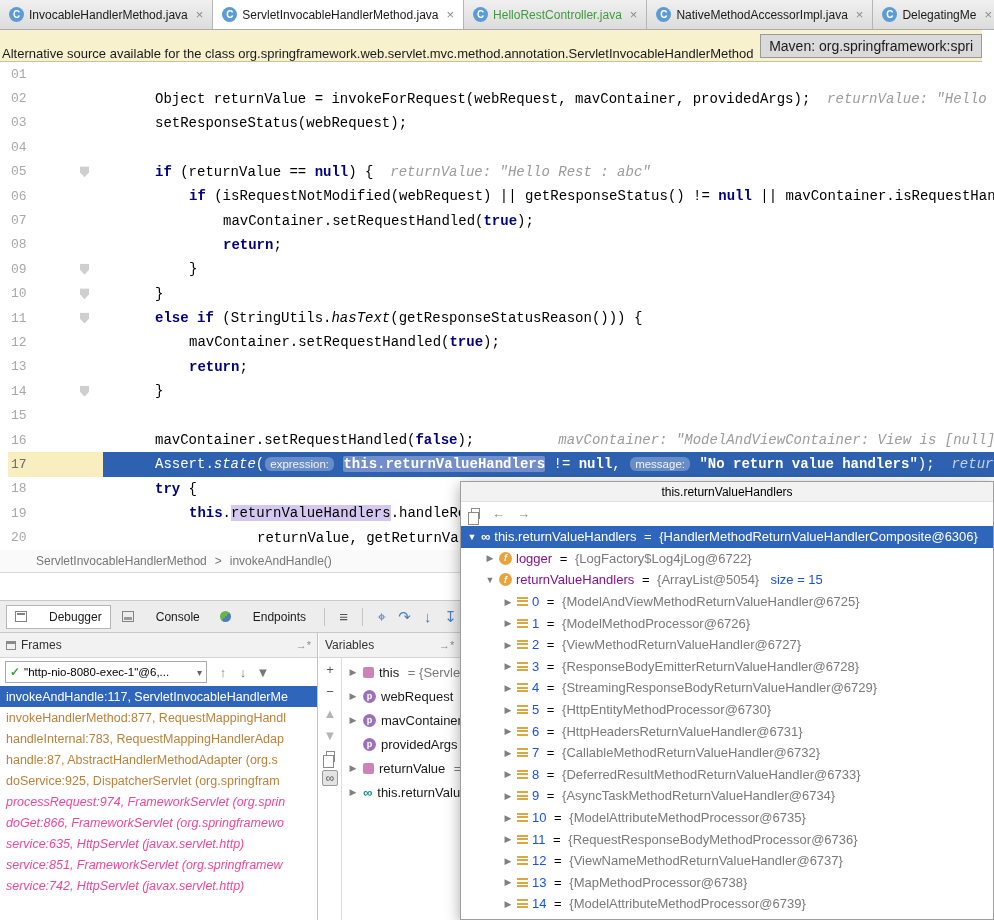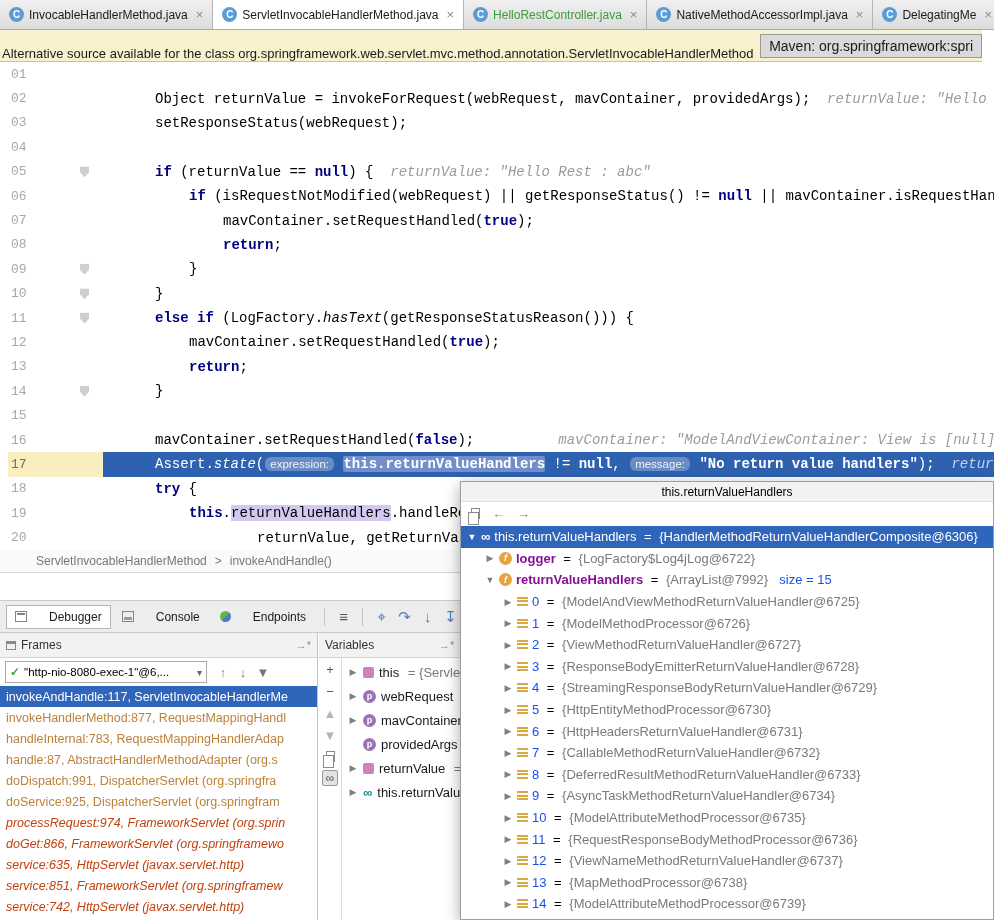--- a/index.html
+++ b/index.html
@@ -80,21 +80,21 @@
   #thread-row{height:28px;display:flex;align-items:center;padding:0 5px;gap:6px;}
   #thread-select{width:202px;height:22px;border:1px solid #A9A9A9;background:#fff;display:flex;align-items:center;
     font-size:11.5px;padding:0 4px;gap:4px;overflow:hidden;white-space:nowrap;}
   .check{color:#3F9E3F;font-weight:bold;font-size:12px;flex:none;}
   .dd-chev{margin-left:auto;color:#666;font-size:10px;}
   .nav-icon{font-size:13px;color:#777;width:20px;text-align:center;}
   .frame-row{height:21px;display:flex;align-items:center;font-size:12.5px;padding:0 6px;
     white-space:nowrap;overflow:hidden;color:#1A1A1A;}
   .frame-row.selected{background:#2F65BA;color:#fff;}
   .frame-row.lib{color:#BC823B;}
-  .frame-row.lib-italic{color:#c2410c;font-style:italic;}
+  .frame-row.lib-italic{color:#ec4899;font-style:italic;}
 
   #vars{position:absolute;top:633px;left:319px;width:675px;height:287px;background:#fff;overflow:hidden;}
   #vars-body{display:flex;height:262px;}
   #vars-strip{width:23px;border-right:1px solid #DCDCDC;display:flex;flex-direction:column;align-items:center;
     padding-top:5px;gap:8px;}
   .strip-icon{font-size:13px;color:#555;line-height:14px;}
   .strip-icon.dim{color:#B5B5B5;}
   .strip-icon.boxed{border:1px solid #9A9A9A;background:#E3E3E3;border-radius:2px;padding:0 3px;font-size:12px;}
   .copy-icon{position:relative;width:9px;height:11px;border:1px solid #8A8A8A;background:#fff;}
   .copy-icon::after{content:"";position:absolute;left:-4px;top:3px;width:9px;height:11px;border:1px solid #8A8A8A;background:#fff;}
@@ -116,21 +116,21 @@
   #popup-toolbar{height:23px;display:flex;align-items:center;gap:12px;padding-left:10px;color:#777;}
   .ptb-arrow{font-size:13px;color:#8A8A8A;}
   #popup-rows{flex:1;overflow:hidden;padding-top:1px;}
   .prow{height:21.6px;display:flex;align-items:center;gap:4px;font-size:13px;white-space:pre;overflow:hidden;}
   .prow.selected{background:#2F65BA;}
   .prow.selected span{color:#fff !important;}
   .icon-field{width:13px;height:13px;border-radius:50%;background:#E8A33D;color:#fff;font-size:9px;font-weight:bold;
     font-style:italic;display:inline-flex;align-items:center;justify-content:center;flex:none;}
   .icon-item{width:11px;height:9px;flex:none;
     background:repeating-linear-gradient(to bottom,#D9A93F 0,#D9A93F 2px,transparent 2px,transparent 3.5px);}
-  .pname.fld{color:#871094;font-weight:bold;}
+  .pname.fld{color:#871094;}
   .pname.idx{color:#1750EB;}
   .pname.wt{color:#000;}
   .peq{color:#000;}
   .pval{color:#7A7A7A;}
   .pextra{color:#1750EB;}
 </style>
 </head>
 <body>
 
 <div id="root">
@@ -231,21 +231,21 @@
             <span class="lnum">10</span>
             <span class="gmark"></span>
           </div>
           <div class="code-body" style="padding-left: 52px;"><span>}</span></div>
         </div>
         <div class="code-line">
           <div class="gutter">
             <span class="lnum">11</span>
             <span class="gmark"></span>
           </div>
-          <div class="code-body" style="padding-left: 52px;"><span class="kw">else</span><span> </span><span class="kw">if</span><span> (LogFactory.</span><span class="it">hasText</span><span>(getResponseStatusReason())) {</span></div>
+          <div class="code-body" style="padding-left: 52px;"><span class="kw">else</span><span> </span><span class="kw">if</span><span> (StringUtils.</span><span class="it">hasText</span><span>(getResponseStatusReason())) {</span></div>
         </div>
         <div class="code-line">
           <div class="gutter">
             <span class="lnum">12</span>
           </div>
           <div class="code-body" style="padding-left: 86px;"><span>mavContainer.setRequestHandled(</span><span class="kw">true</span><span>);</span></div>
         </div>
         <div class="code-line">
           <div class="gutter">
             <span class="lnum">13</span>
@@ -345,21 +345,20 @@
           <span class="nav-icon">↑</span>
           <span class="nav-icon">↓</span>
           <span class="nav-icon">▼</span>
         </span>
     </div>
     <div id="frame-rows">
         <div class="frame-row selected">invokeAndHandle:117, ServletInvocableHandlerMe</div>
         <div class="frame-row lib">invokeHandlerMethod:877, RequestMappingHandl</div>
         <div class="frame-row lib">handleInternal:783, RequestMappingHandlerAdap</div>
         <div class="frame-row lib">handle:87, AbstractHandlerMethodAdapter (org.s</div>
-        <div class="frame-row lib">doDispatch:991, DispatcherServlet (org.springfra</div>
         <div class="frame-row lib">doService:925, DispatcherServlet (org.springfram</div>
         <div class="frame-row lib-italic">processRequest:974, FrameworkServlet (org.sprin</div>
         <div class="frame-row lib-italic">doGet:866, FrameworkServlet (org.springframewo</div>
         <div class="frame-row lib-italic">service:635, HttpServlet (javax.servlet.http)</div>
         <div class="frame-row lib-italic">service:851, FrameworkServlet (org.springframew</div>
         <div class="frame-row lib-italic">service:742, HttpServlet (javax.servlet.http)</div>
       </div>
   </div>
 
   <div id="vars">
@@ -390,21 +389,21 @@
   <div id="popup">
     <div id="popup-title">this.returnValueHandlers</div>
     <div id="popup-toolbar">
         <span class="copy-icon"></span>
         <span class="ptb-arrow">←</span>
         <span class="ptb-arrow">→</span>
       </div>
     <div id="popup-rows">
         <div class="prow selected" style="padding-left: 6px;"><span class="chev">▼</span><span class="icon-watch">∞</span><span class="pname wt">this.returnValueHandlers</span><span class="peq"> = </span><span class="pval">{HandlerMethodReturnValueHandlerComposite@6306}</span></div>
         <div class="prow" style="padding-left: 24px;"><span class="chev">▶</span><span class="icon-field">f</span><span class="pname fld">logger</span><span class="peq"> = </span><span class="pval">{LogFactory$Log4jLog@6722}</span></div>
-        <div class="prow" style="padding-left: 24px;"><span class="chev">▼</span><span class="icon-field">f</span><span class="pname fld">returnValueHandlers</span><span class="peq"> = </span><span class="pval">{ArrayList@7992}</span><span class="pextra">  size = 15</span></div>
+        <div class="prow" style="padding-left: 24px;"><span class="chev">▼</span><span class="icon-field">f</span><span class="pname fld">returnValueHandlers</span><span class="peq"> = </span><span class="pval">{ArrayList@5054}</span><span class="pextra">  size = 15</span></div>
         <div class="prow" style="padding-left: 42px;"><span class="chev">▶</span><span class="icon-item"></span><span class="pname idx">0</span><span class="peq"> = </span><span class="pval">{ModelAndViewMethodReturnValueHandler@6725}</span></div>
         <div class="prow" style="padding-left: 42px;"><span class="chev">▶</span><span class="icon-item"></span><span class="pname idx">1</span><span class="peq"> = </span><span class="pval">{ModelMethodProcessor@6726}</span></div>
         <div class="prow" style="padding-left: 42px;"><span class="chev">▶</span><span class="icon-item"></span><span class="pname idx">2</span><span class="peq"> = </span><span class="pval">{ViewMethodReturnValueHandler@6727}</span></div>
         <div class="prow" style="padding-left: 42px;"><span class="chev">▶</span><span class="icon-item"></span><span class="pname idx">3</span><span class="peq"> = </span><span class="pval">{ResponseBodyEmitterReturnValueHandler@6728}</span></div>
         <div class="prow" style="padding-left: 42px;"><span class="chev">▶</span><span class="icon-item"></span><span class="pname idx">4</span><span class="peq"> = </span><span class="pval">{StreamingResponseBodyReturnValueHandler@6729}</span></div>
         <div class="prow" style="padding-left: 42px;"><span class="chev">▶</span><span class="icon-item"></span><span class="pname idx">5</span><span class="peq"> = </span><span class="pval">{HttpEntityMethodProcessor@6730}</span></div>
         <div class="prow" style="padding-left: 42px;"><span class="chev">▶</span><span class="icon-item"></span><span class="pname idx">6</span><span class="peq"> = </span><span class="pval">{HttpHeadersReturnValueHandler@6731}</span></div>
         <div class="prow" style="padding-left: 42px;"><span class="chev">▶</span><span class="icon-item"></span><span class="pname idx">7</span><span class="peq"> = </span><span class="pval">{CallableMethodReturnValueHandler@6732}</span></div>
         <div class="prow" style="padding-left: 42px;"><span class="chev">▶</span><span class="icon-item"></span><span class="pname idx">8</span><span class="peq"> = </span><span class="pval">{DeferredResultMethodReturnValueHandler@6733}</span></div>
         <div class="prow" style="padding-left: 42px;"><span class="chev">▶</span><span class="icon-item"></span><span class="pname idx">9</span><span class="peq"> = </span><span class="pval">{AsyncTaskMethodReturnValueHandler@6734}</span></div>

